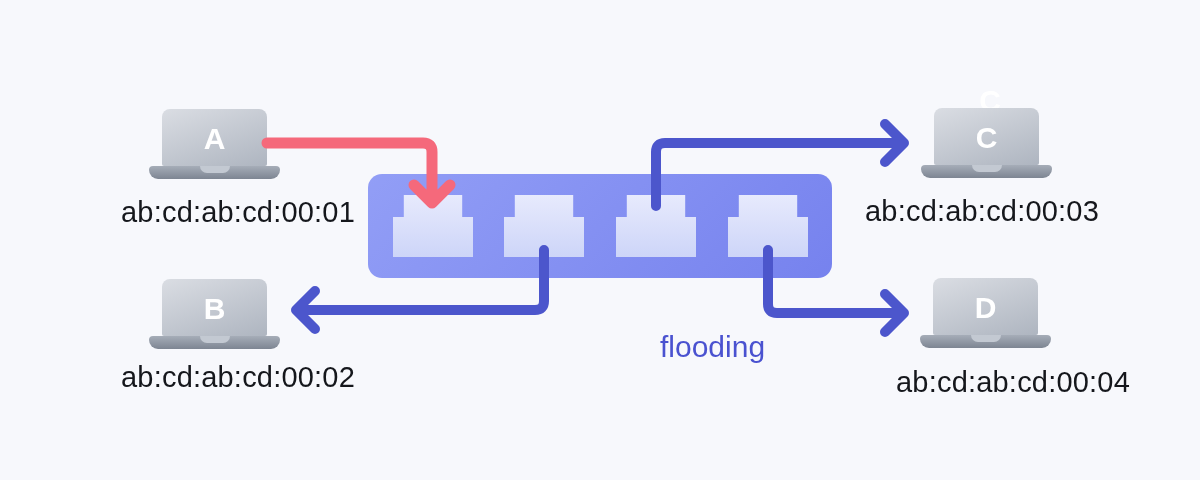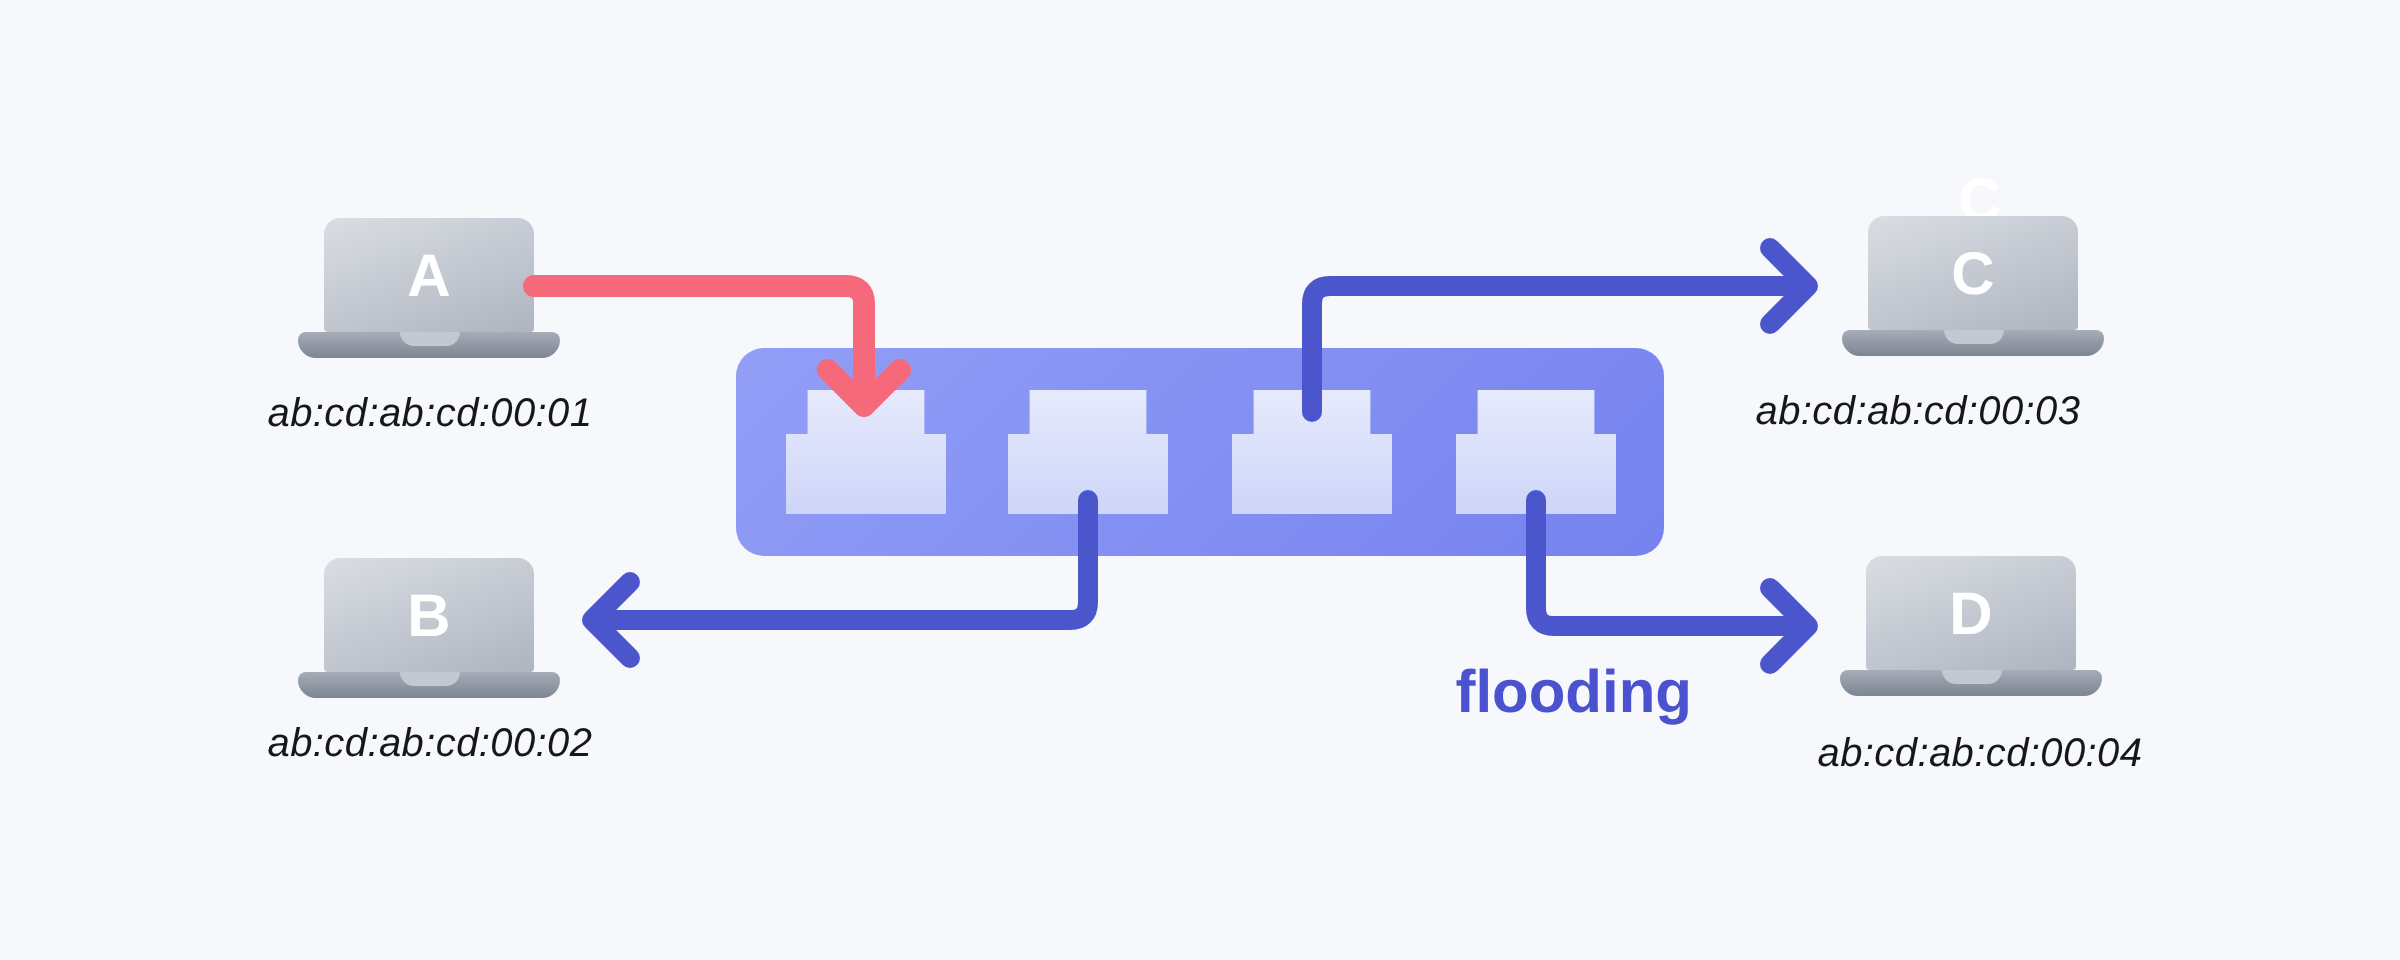--- a/index.html
+++ b/index.html
@@ -35,33 +35,32 @@
     position: absolute;
     left: 50%; top: 0; transform: translateX(-50%);
     width: 30px; height: 7px;
     border-radius: 0 0 10px 10px;
     background: var(--notch,#c3c9d2);
   }
   
   .mac {
     position: absolute;
     width: 280px;
-    text-align: center;
-    font-size: 20px;
+    text-align: right;
+    font-size: 29px;
     font-weight: 500;
     letter-spacing: 0.2px;
     color: var(--mac-text,#15171c);
     z-index: 2;
-    font-style: italic;
   }
   .flooding {
     position: absolute;
-    left: 676px; top: 330px; width: 170px;
-    text-align: right;
-    font-size: 30px; font-weight: 700;
+    left: 660px; top: 330px; width: 170px;
+    text-align: left;
+    font-size: 30px; font-weight: 400;
     color: var(--flooding-text,#4a52d0);
     z-index: 2;
   }
   .ghost-letter {
     position: absolute;
     left: 975px; top: 84px; width: 30px;
     text-align: center;
     font-size: 30px; font-weight: 700;
     color: var(--ghost-letter-color,#ffffff);
     z-index: 1;

